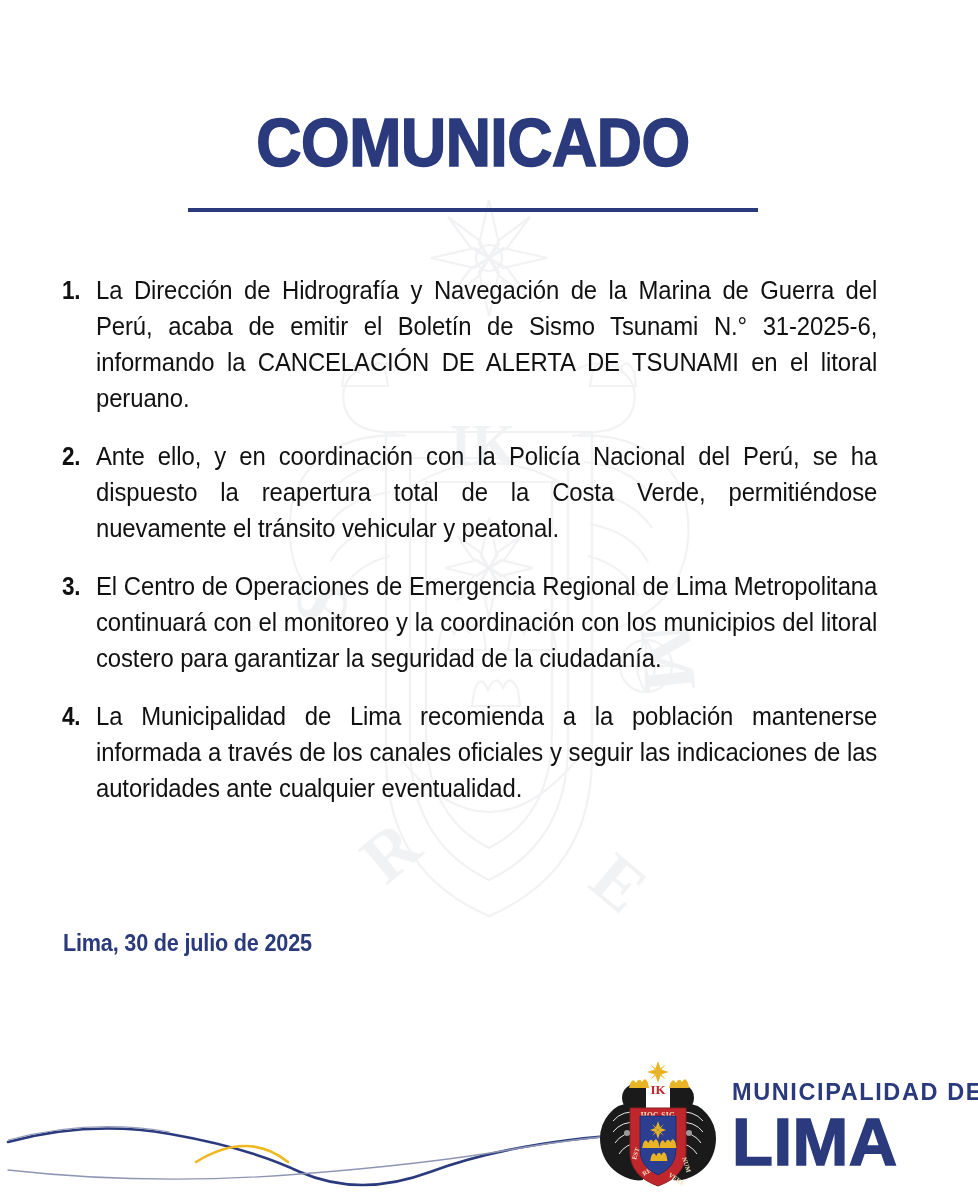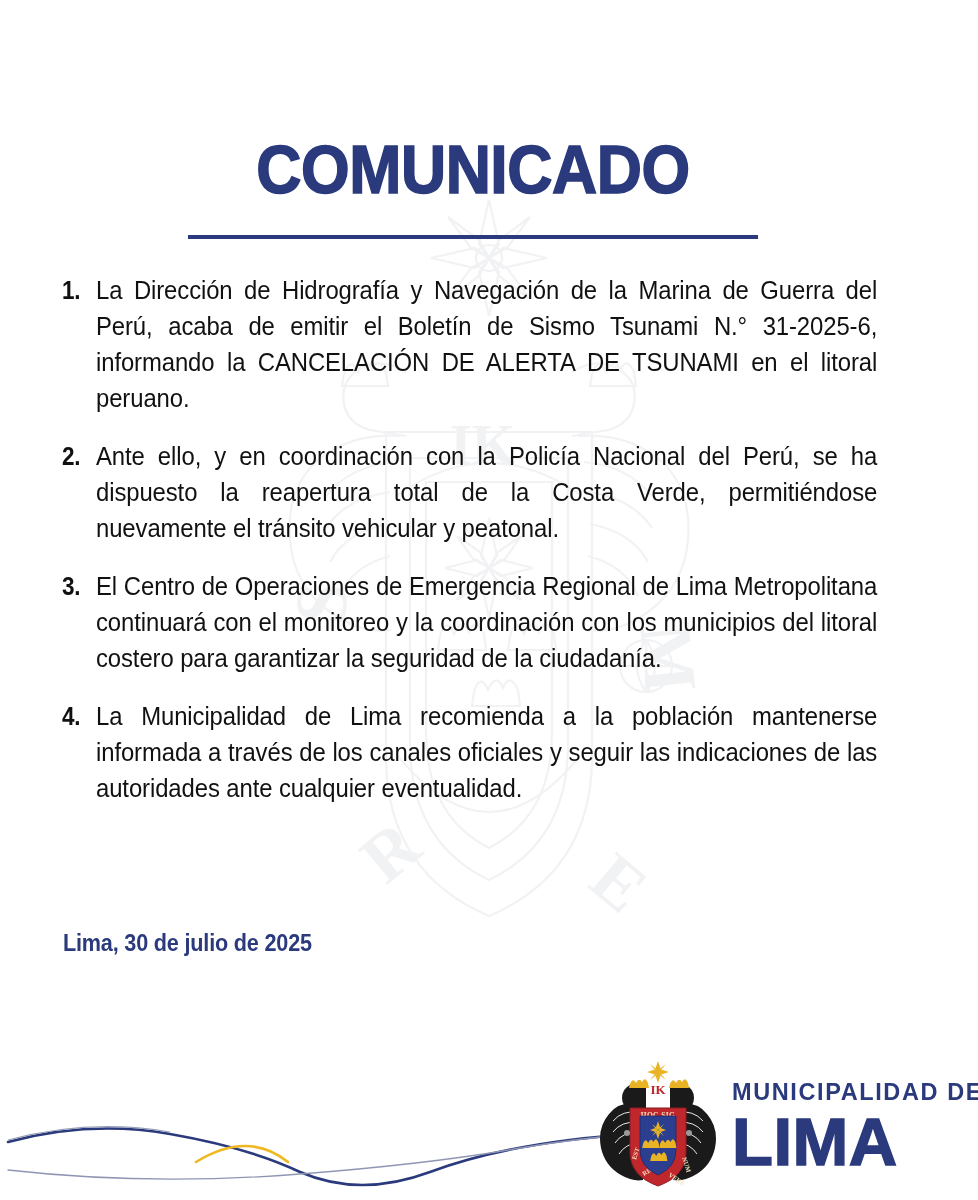--- a/index.html
+++ b/index.html
@@ -35,21 +35,20 @@
   .watermark svg { width: 100%; height: 100%; display: block; }
 
   
   .title-block {
     position: absolute;
     top: 108px;
     left: 0;
     width: 946px;
     text-align: center;
     z-index: 2;
-    margin-top: 27px;
   }
   .doc-title {
     font-family: "Liberation Sans", "DejaVu Sans", sans-serif;
     font-weight: bold;
     font-size: 68px;
     line-height: 1;
     letter-spacing: -0.5px;
     color: #2a3a7c;
     transform: scaleX(0.92);
     transform-origin: center;

